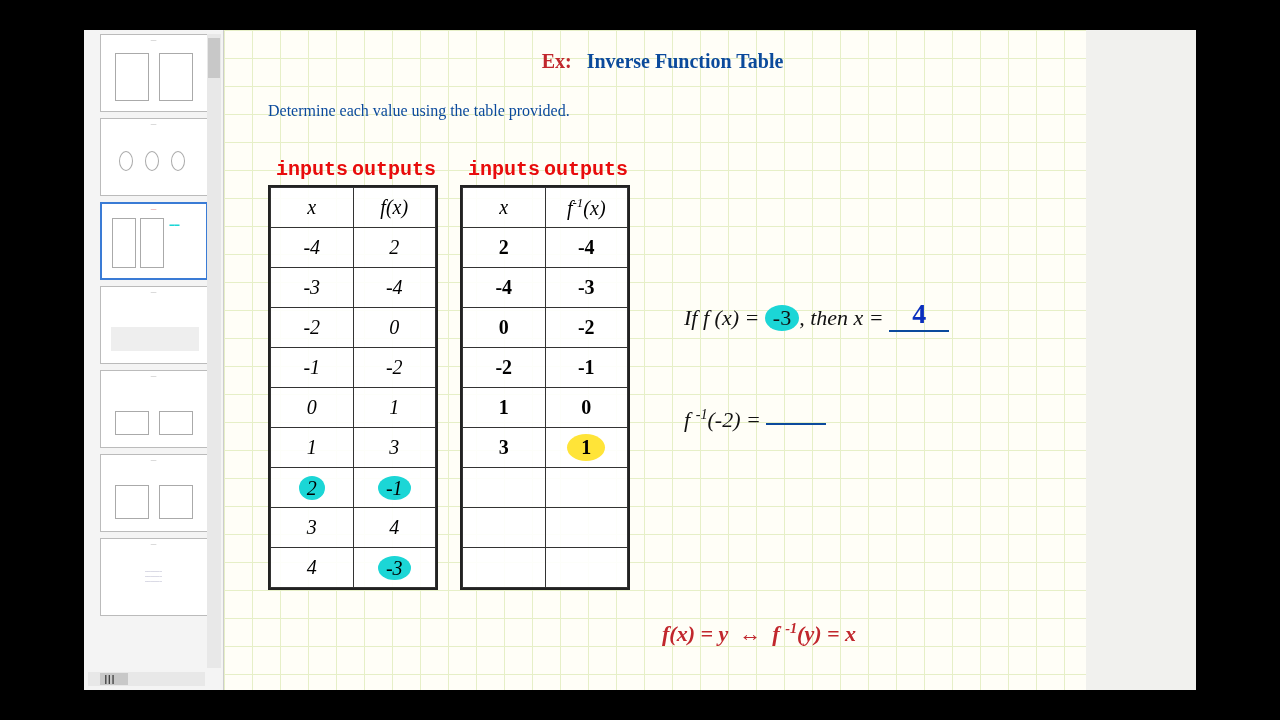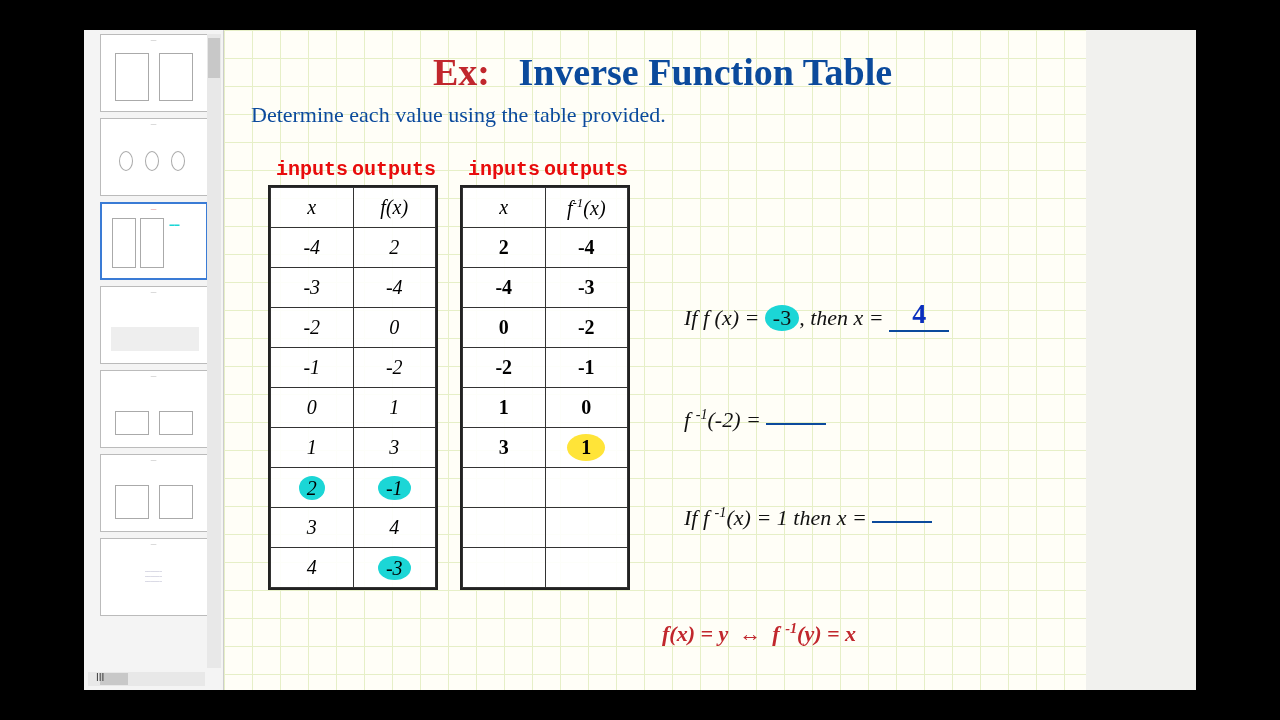--- a/index.html
+++ b/index.html
@@ -42,45 +42,45 @@
   .thumbs-scroll-v {
     position: absolute; right: 2px; top: 4px; bottom: 22px; width: 14px;
     background: #e8e8e8;
   }
   .thumbs-scroll-v .handle { position:absolute; left:1px; top:4px; width:12px; height:40px; background:#c8c8c8; }
   .thumbs-scroll-h {
     position: absolute; left: 4px; right: 18px; bottom: 4px; height: 14px;
     background: #e8e8e8;
   }
   .thumbs-scroll-h .handle { position:absolute; left:12px; top:1px; width:28px; height:12px; background:#c8c8c8; }
-  .thumbs-scroll-h .lbl { position:absolute; left:8px; top:0; font-size:10px; color:#333; font-family:Arial; }
+  .thumbs-scroll-h .lbl { position:absolute; left:16px; top:0; font-size:13px; color:#333; font-family:Arial; }
 
   
   .slide {
     flex: 1;
     position: relative;
     background:
       repeating-linear-gradient(to right, #e6efc7 0 1px, transparent 1px 28px),
       repeating-linear-gradient(to bottom, #e6efc7 0 1px, transparent 1px 28px),
       #fffef7;
   }
   .right-margin {
     position: absolute; right: 0; top: 0; bottom: 0; width: 110px;
     background: #f1f1ee;
   }
   .title-row {
     position: absolute; left: 15px; right: 110px; top: 20px;
     text-align: center;
-    font-size: 38px;
+    font-size: 20px;
   }
   .title-ex { color: #c1272d; font-weight: bold; font-style: normal; }
   .title-main { color: #0b4a9c; font-weight: bold; }
   .subtitle {
-    position: absolute; left: 27px; top: 72px;
-    font-size: 22px; color: #0b4a9c;
+    position: absolute; left: 44px; top: 72px;
+    font-size: 16px; color: #0b4a9c;
   }
   
   .hand {
     font-family: 'Comic Sans MS', 'Segoe Script', cursive;
     font-weight: bold;
   }
   .red { color: #e80c0c; font-family: Liberation Mono, monospace; }
   .blue-ink { color: #0a2fbd; }
   .hl-cyan {
     display:inline-block;
@@ -310,23 +310,19 @@
     <div class="eq eq2">
       <span>If f (x) = </span><span class="hl-cyan" style="font-style:normal;">-3</span><span>, then x = </span>
       <span class="blank"><span class="hand blue-ink" style="font-size:28px;">4</span></span>
     </div>
 
     <div class="eq eq3">
       <span><i>f</i> <sup>-1</sup>(-2) = </span>
       <span class="blank"><span class="hand blue-ink"></span></span>
     </div>
 
-    <div class="eq eq4">
-      <span>If <i>f</i> <sup>-1</sup>(<i>x</i>) = 1 then <i>x</i> = </span>
-      <span class="blank"><span class="hand blue-ink"></span></span>
-    </div>
 
     <div class="eq eq5">
       <i>f</i>(<i>x</i>) = <i>y</i> &nbsp;↔&nbsp; <i>f</i> <sup>-1</sup>(<i>y</i>) = <i>x</i>
     </div>
 
   </div>
 </div>
 
 </body></html>

